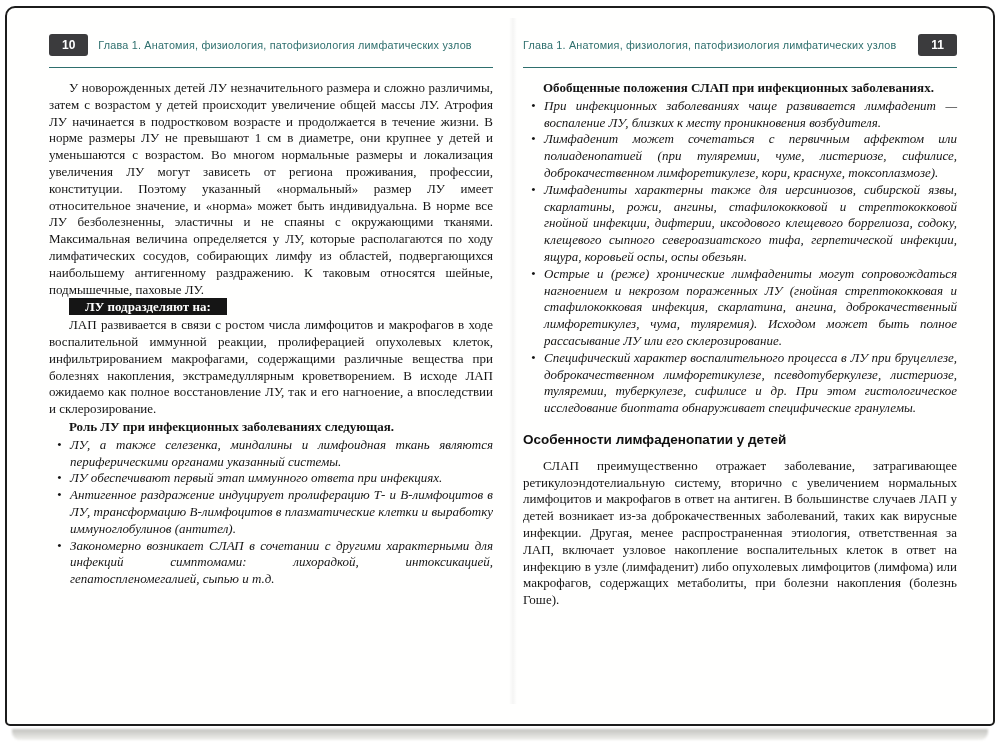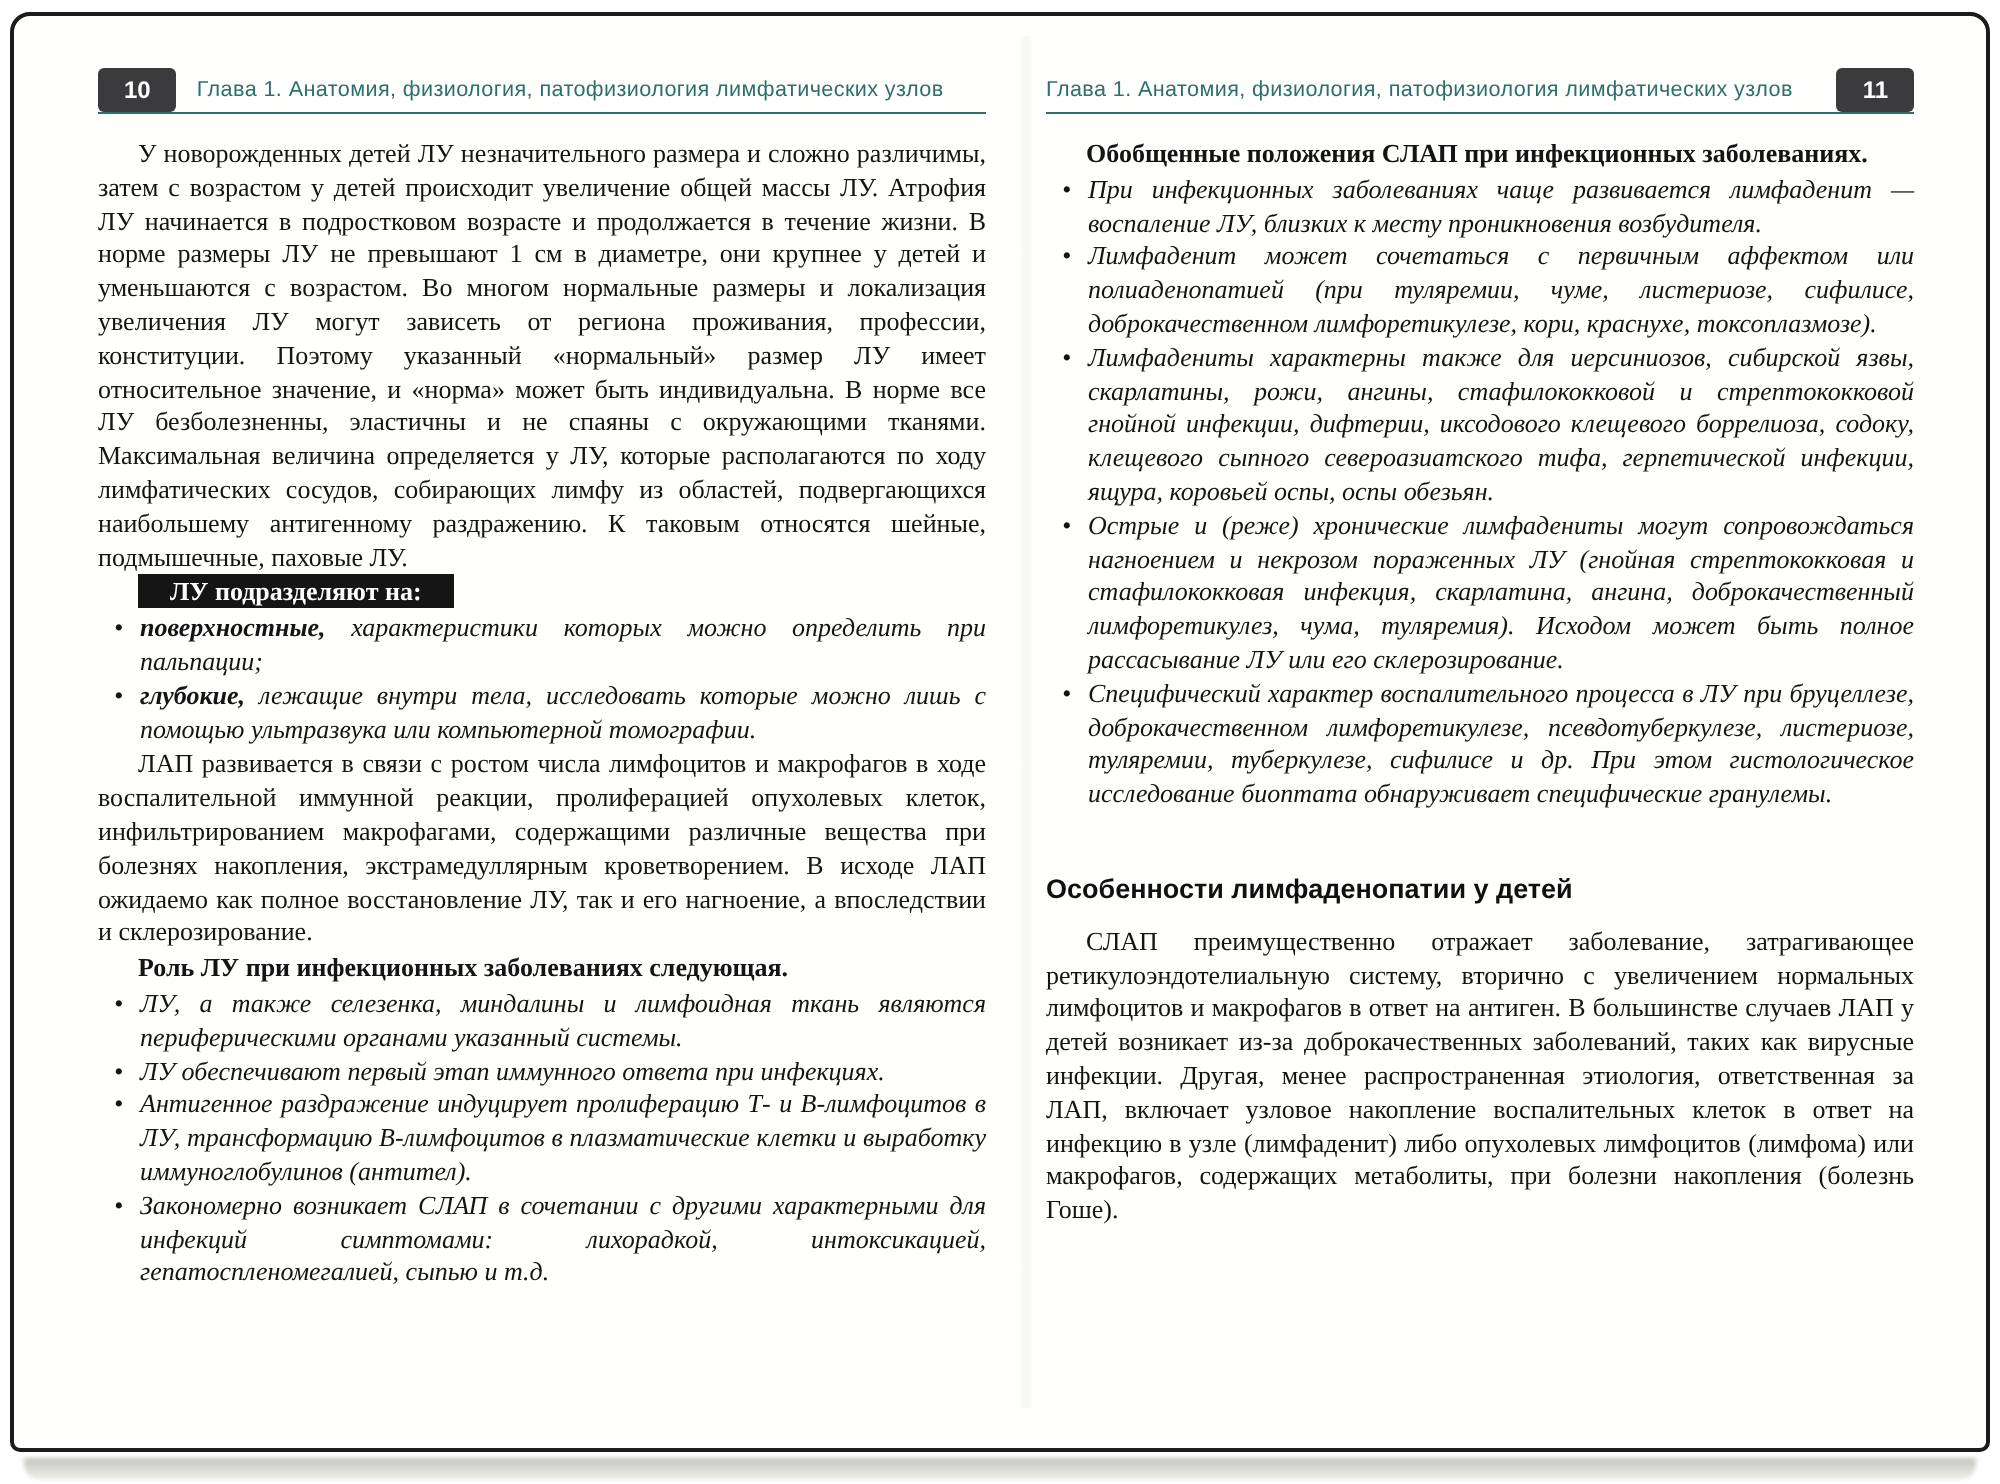--- a/index.html
+++ b/index.html
@@ -39,21 +39,21 @@
     top: 26px;
   }
   .page.left  { left: 42px;  width: 444px; }
   .page.right { left: 516px; width: 434px; }
 
   .running-head {
     display: flex;
     align-items: center;
     gap: 10px;
     border-bottom: 1px solid var(--header-color, #2e6f6d);
-    padding-bottom: 0;
+    padding-bottom: 11px;
   }
   .head-title {
     flex: 1;
     font-family: "Liberation Sans", sans-serif;
     font-size: 10.8px;
     letter-spacing: 0.2px;
     color: var(--header-color, #2e6f6d);
     white-space: nowrap;
     overflow: hidden;
   }
@@ -85,43 +85,39 @@
   }
   .bullets { list-style: none; margin: 0 0 1px 0; padding: 0 0 0 8px; font-style: italic; }
   .bullets li { position: relative; padding-left: 13px; margin: 0; }
   .bullets li::before { content: "\2022"; position: absolute; left: 0; top: 0; }
   .bullets b { font-weight: bold; }
   .section-heading {
     font-family: "Liberation Sans", sans-serif;
     font-size: 13.5px;
     font-weight: bold;
     color: #101010;
-    margin: 31px 0 9px 0;
+    margin: 15px 0 9px 0;
     text-align: left;
   }
 </style>
 </head>
 <body>
 
 <div class="spread">
   <div class="frame">
     <div class="center-fold"></div>
 
     <div class="page left">
       <div class="running-head">
         <span class="pagenum">10</span>
         <span class="head-title">Глава 1. Анатомия, физиология, патофизиология лимфатических узлов</span>
       </div>
       <div class="page-body">
           <p class="para">У новорожденных детей ЛУ незначительного размера и сложно различимы, затем с возрастом у детей происходит увеличение общей массы ЛУ. Атрофия ЛУ начинается в подростковом возрасте и продолжается в течение жизни. В норме размеры ЛУ не превышают 1 см в диаметре, они крупнее у детей и уменьшаются с возрастом. Во многом нормальные размеры и локализация увеличения ЛУ могут зависеть от региона проживания, профессии, конституции. Поэтому указанный «нормальный» размер ЛУ имеет относительное значение, и «норма» может быть индивидуальна. В норме все ЛУ безболезненны, эластичны и не спаяны с окружающими тканями. Максимальная величина определяется у ЛУ, которые располагаются по ходу лимфатических сосудов, собирающих лимфу из областей, подвергающихся наибольшему антигенному раздражению. К таковым относятся шейные, подмышечные, паховые ЛУ.</p>
           <p class="para"><span class="highlight">ЛУ подразделяют на:</span></p>
-          <ul class="bullets">
-            <li><b>поверхностные,</b> характеристики которых можно определить при пальпации;</li>
-            <li><b>глубокие,</b> лежащие внутри тела, исследовать которые можно лишь с помощью ультразвука или компьютерной томографии.</li>
-          </ul>
           <p class="para">ЛАП развивается в связи с ростом числа лимфоцитов и макрофагов в ходе воспалительной иммунной реакции, пролиферацией опухолевых клеток, инфильтрированием макрофагами, содержащими различные вещества при болезнях накопления, экстрамедуллярным кроветворением. В исходе ЛАП ожидаемо как полное восстановление ЛУ, так и его нагноение, а впоследствии и склерозирование.</p>
           <p class="para bold-line">Роль ЛУ при инфекционных заболеваниях следующая.</p>
           <ul class="bullets">
             <li>ЛУ, а также селезенка, миндалины и лимфоидная ткань являются периферическими органами указанный системы.</li>
             <li>ЛУ обеспечивают первый этап иммунного ответа при инфекциях.</li>
             <li>Антигенное раздражение индуцирует пролиферацию Т- и В-лимфоцитов в ЛУ, трансформацию В-лимфоцитов в плазматические клетки и выработку иммуноглобулинов (антител).</li>
             <li>Закономерно возникает СЛАП в сочетании с другими характерными для инфекций симптомами: лихорадкой, интоксикацией, гепатоспленомегалией, сыпью и т.д.</li>
           </ul>
         </div>
     </div>

